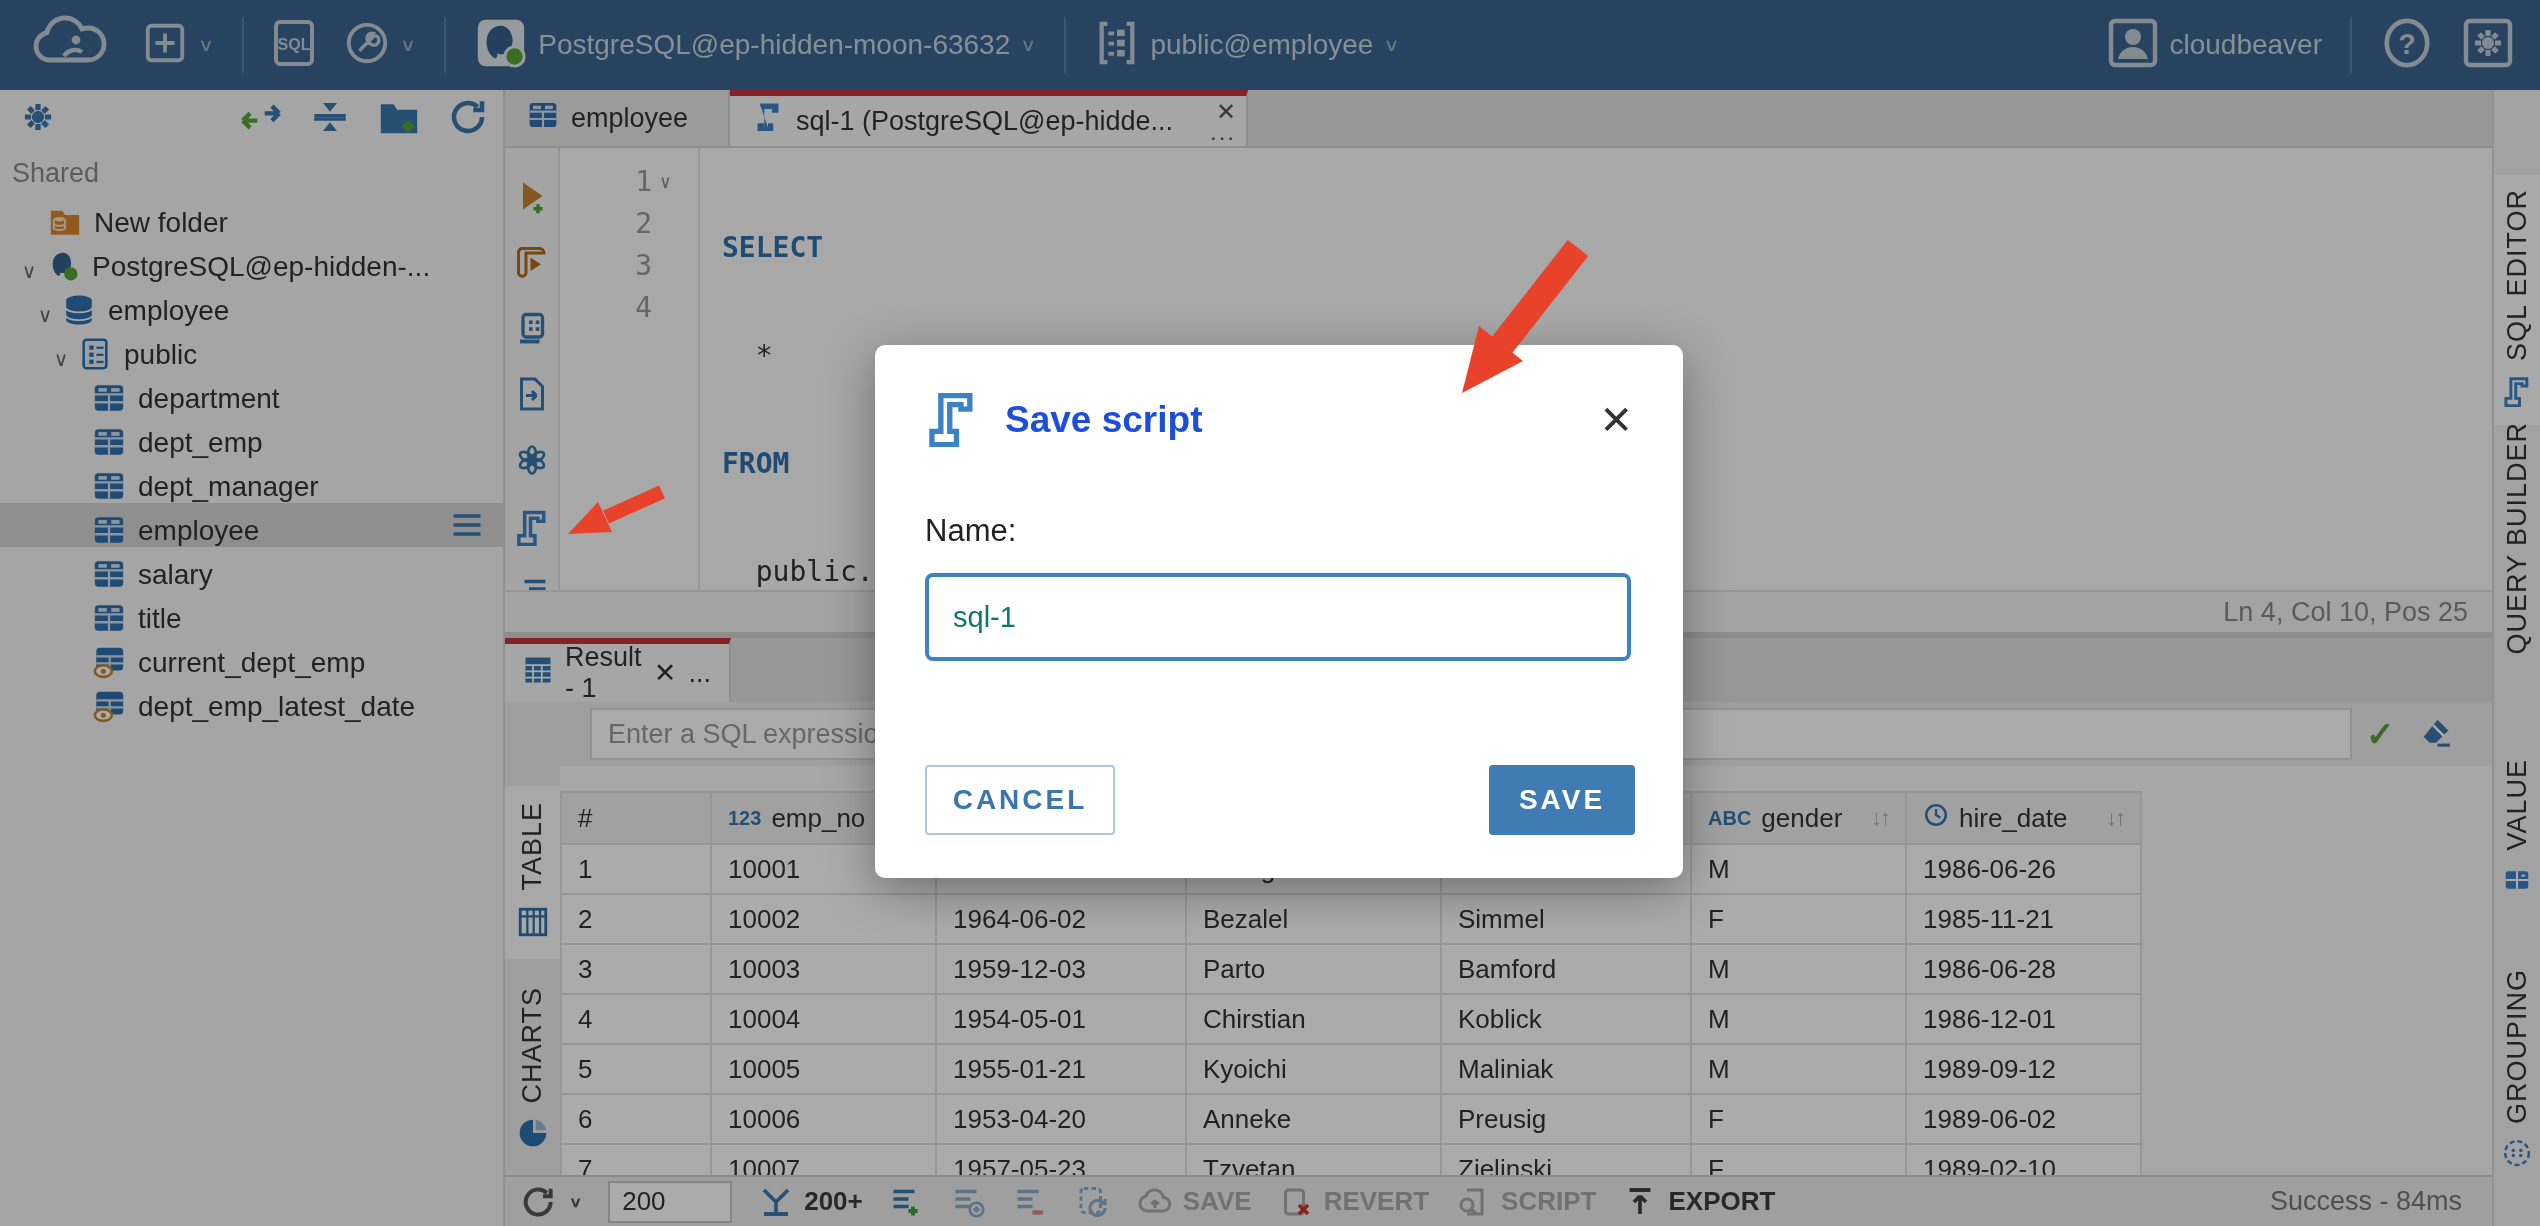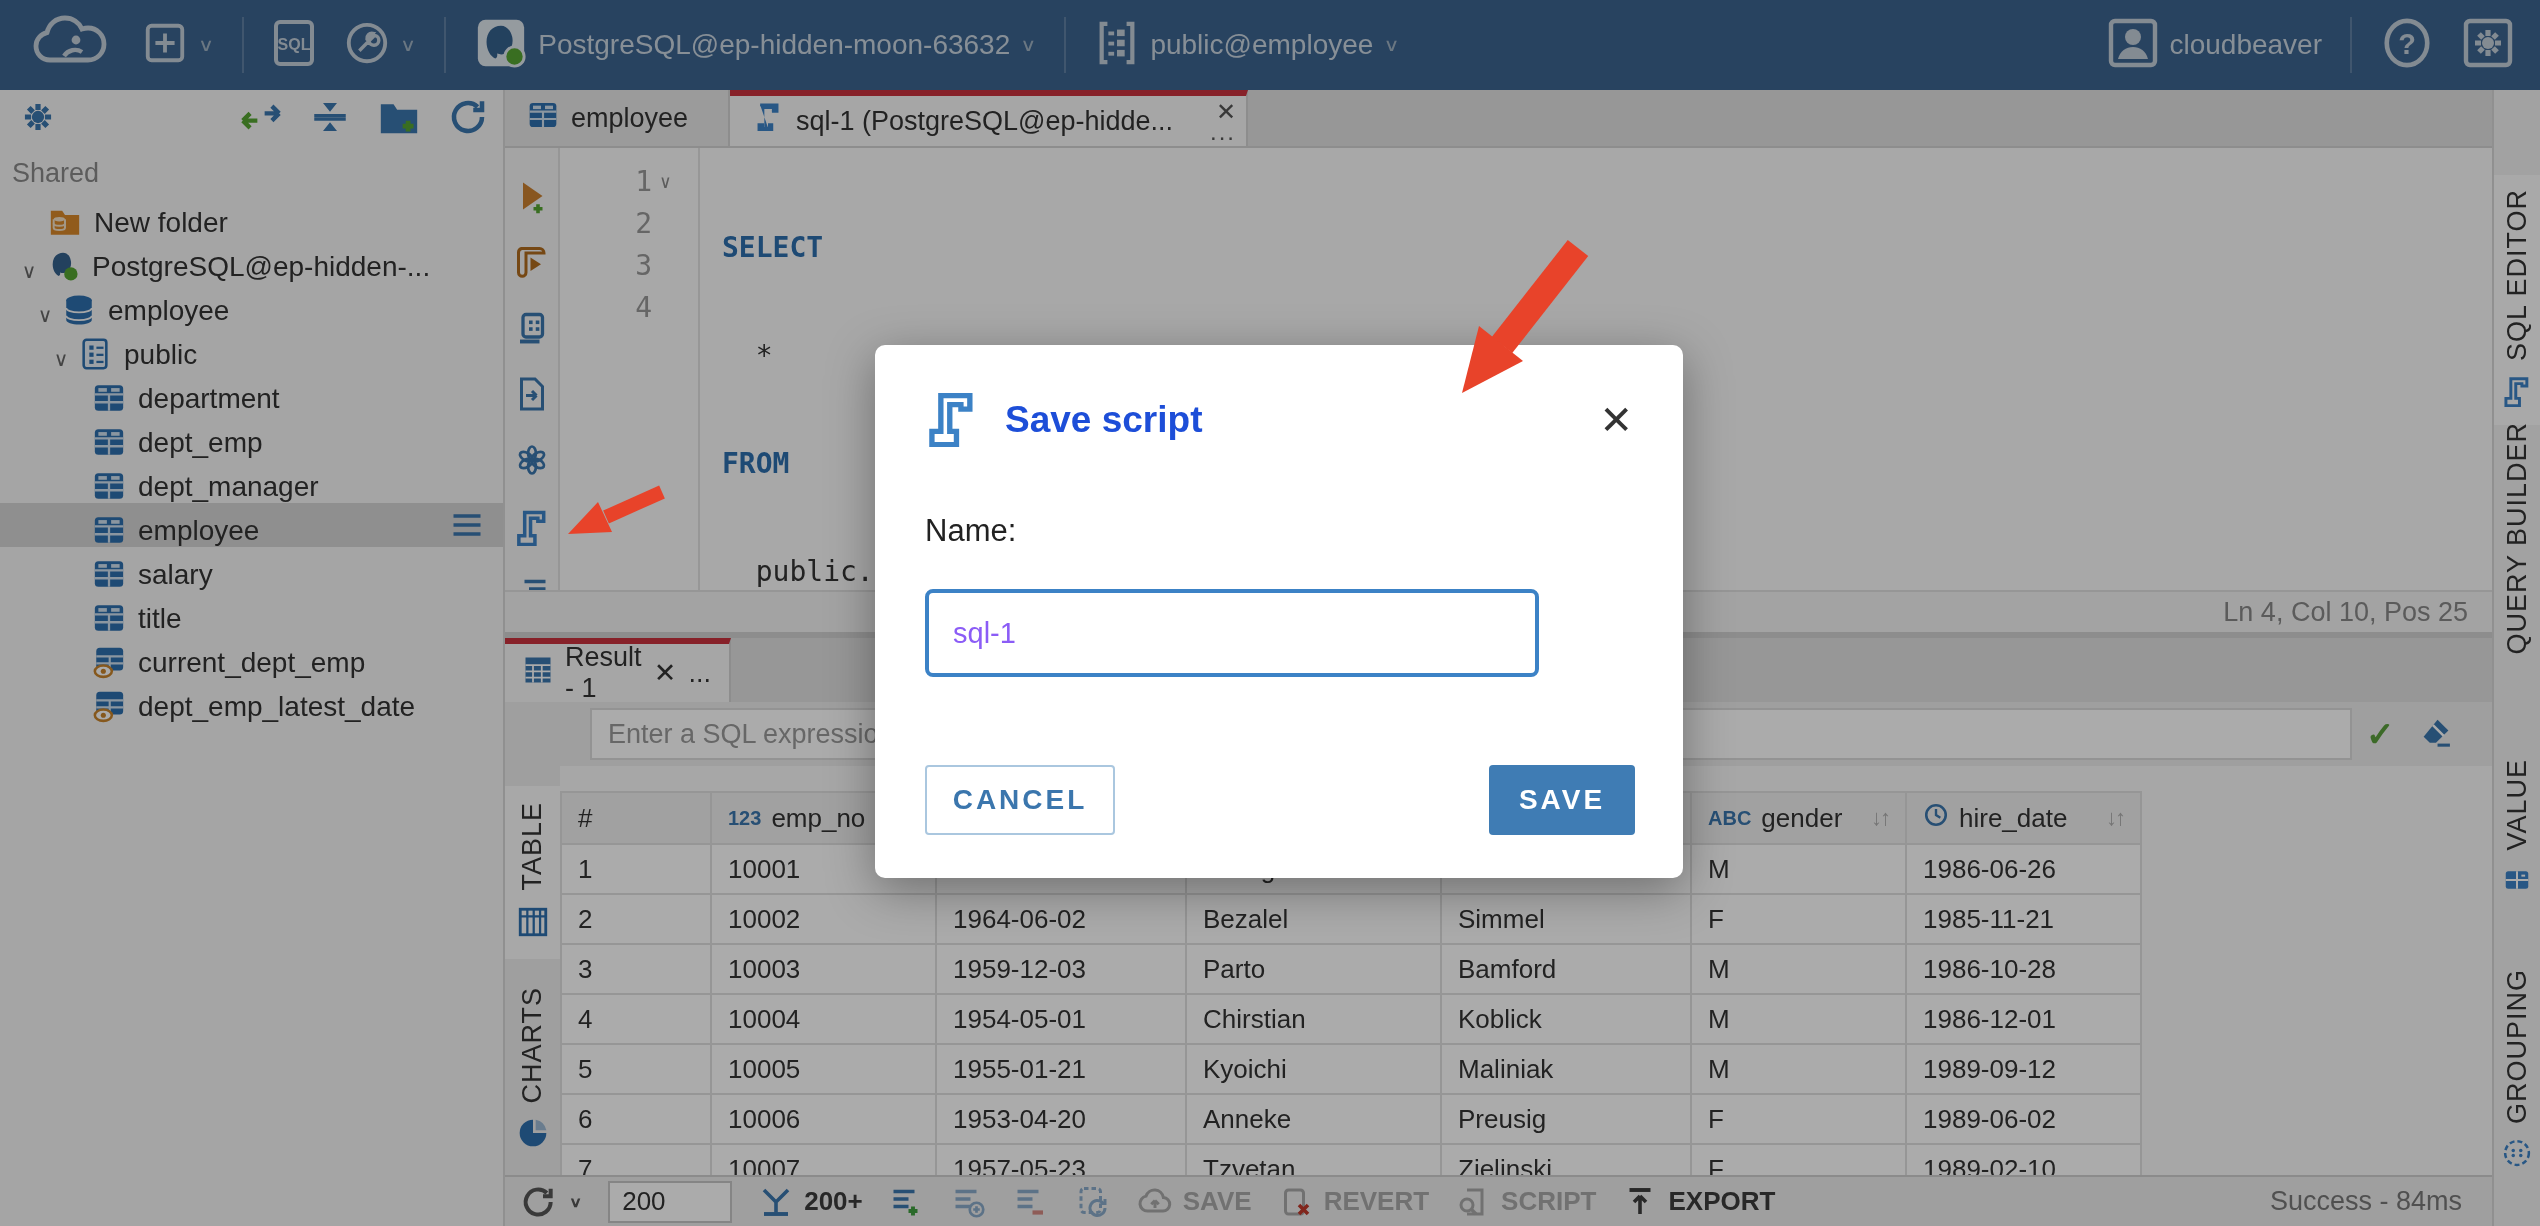--- a/index.html
+++ b/index.html
@@ -106,22 +106,22 @@
   .rseg.sel { background:#fcfcfc; }
 
   
   .dim { position:absolute; inset:0; background:rgba(0,0,0,0.33); z-index:500; }
   .modal { position:absolute; left:875px; top:345px; width:808px; height:533px; background:#fff;
            border-radius:10px; box-shadow:0 12px 48px rgba(0,0,0,.35); z-index:600; }
   .modal-head { display:flex; align-items:center; padding:44px 50px 0 50px; }
   .modal-title { font-size:37px; font-weight:bold; color:#1d4ed8; margin-left:26px; }
   .modal-close { margin-left:auto; font-size:40px; font-weight:300; color:#333; cursor:pointer; line-height:1; }
   .modal-namelabel { font-size:31px; color:#222; margin:62px 0 0 50px; }
-  .modal-input { display:block; margin:40px 48px 0 50px; width:614px; height:88px;
-                 border:4px solid #3c82c6; border-radius:8px; font-size:29px; color:#8b5cf6;
+  .modal-input { display:block; margin:24px 48px 0 50px; width:706px; height:88px;
+                 border:4px solid #3c82c6; border-radius:8px; font-size:29px; color:#0f766e;
                  padding:0 24px; outline:none; font-family:"Liberation Sans",sans-serif; }
   .modal-actions { position:absolute; left:50px; right:48px; bottom:43px; display:flex; }
   .mbtn { height:70px; border-radius:4px; font-size:28px; font-weight:bold; letter-spacing:3px;
           display:flex; align-items:center; justify-content:center; cursor:pointer;
           font-family:"Liberation Sans",sans-serif; }
   .mbtn.cancel { width:190px; background:#fff; border:2px solid #aac7df; color:#3b76ad; }
   .mbtn.save { width:146px; background:#3f7cb4; border:none; color:#fff; margin-left:auto; }
 
   .arrows { position:absolute; inset:0; z-index:700; pointer-events:none; }
 </style>
@@ -659,21 +659,21 @@
                 <td>F</td>
                 <td>1985-11-21</td>
               </tr>
             <tr>
                 <td>3</td>
                 <td>10003</td>
                 <td>1959-12-03</td>
                 <td>Parto</td>
                 <td>Bamford</td>
                 <td>M</td>
-                <td>1986-10-28</td>
+                <td>1986-06-28</td>
               </tr>
             <tr>
                 <td>4</td>
                 <td>10004</td>
                 <td>1954-05-01</td>
                 <td>Chirstian</td>
                 <td>Koblick</td>
                 <td>M</td>
                 <td>1986-12-01</td>
               </tr>

